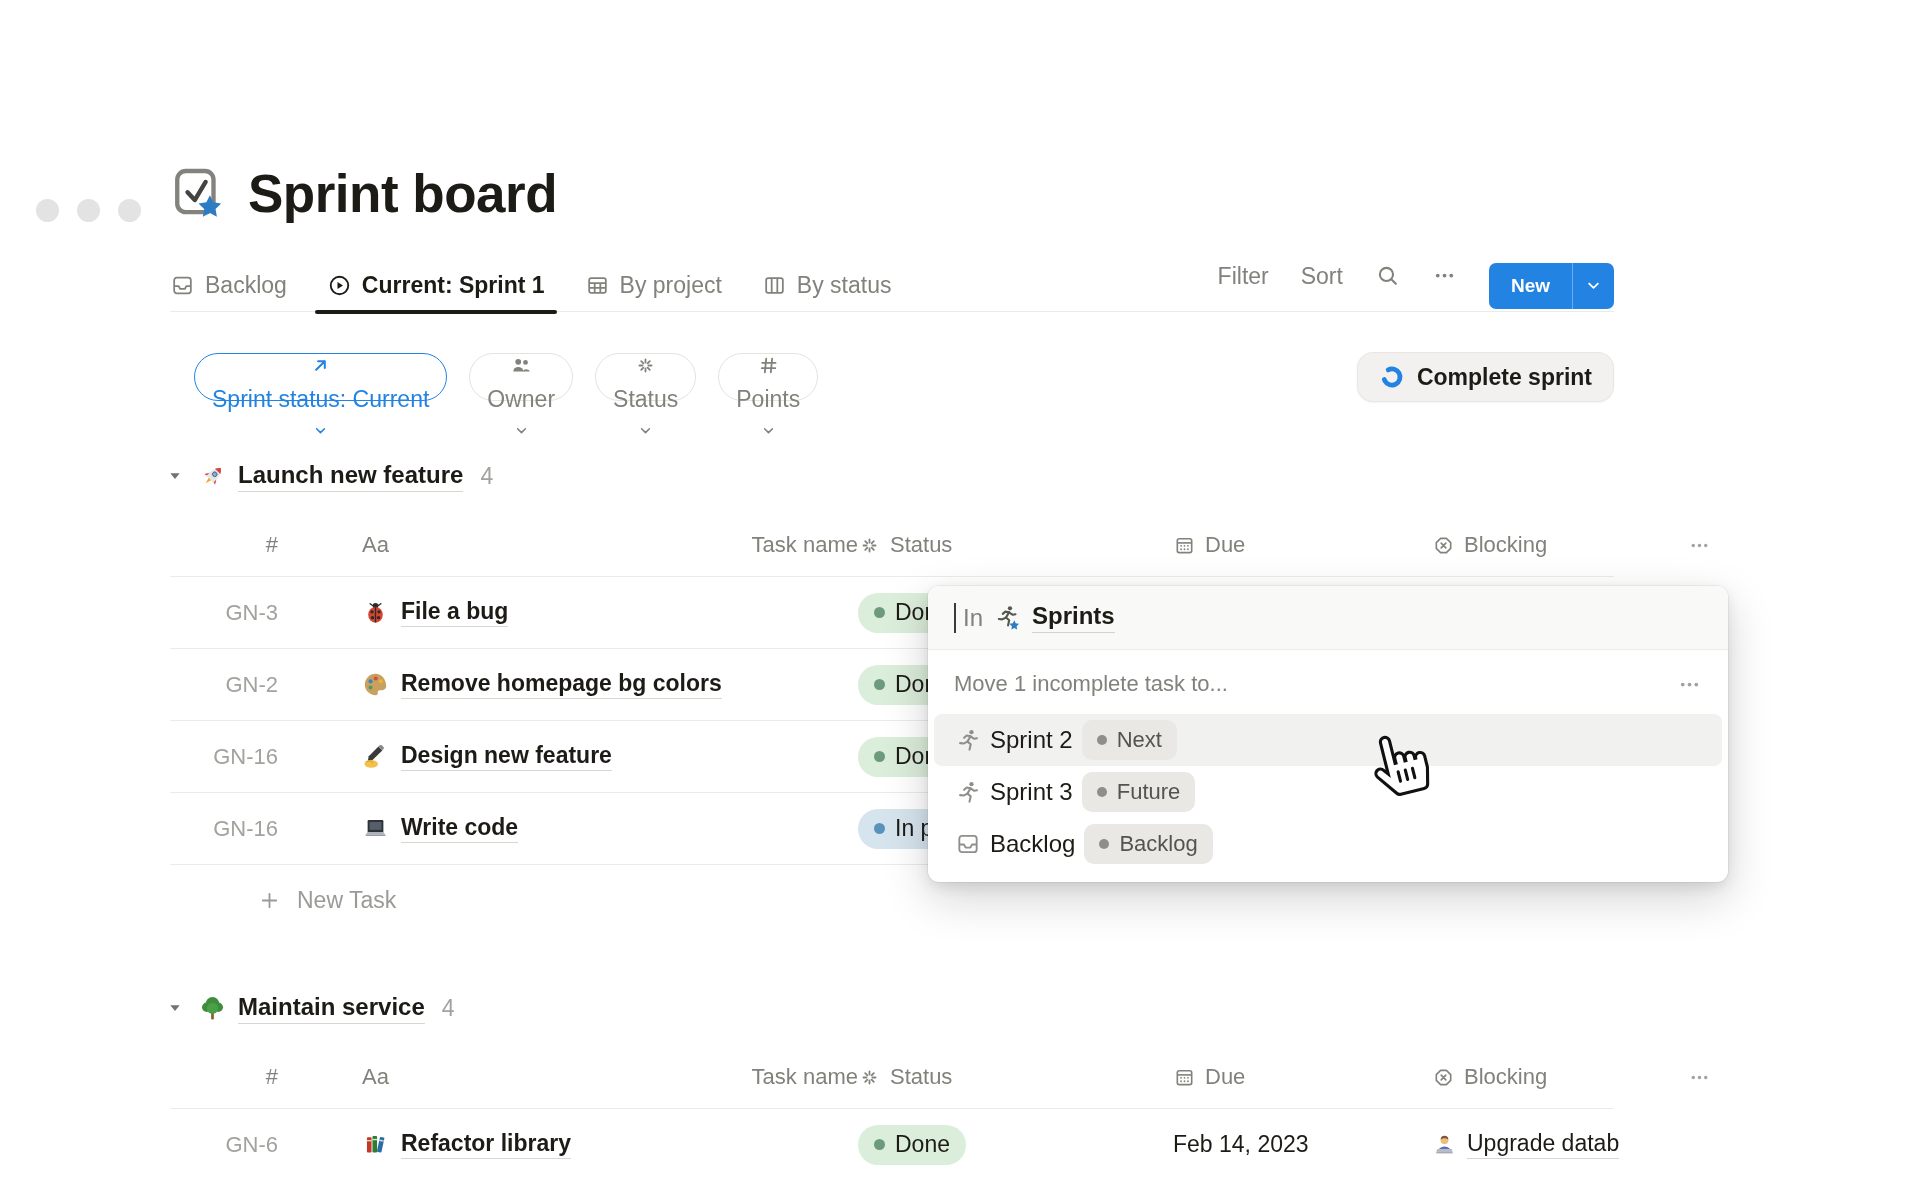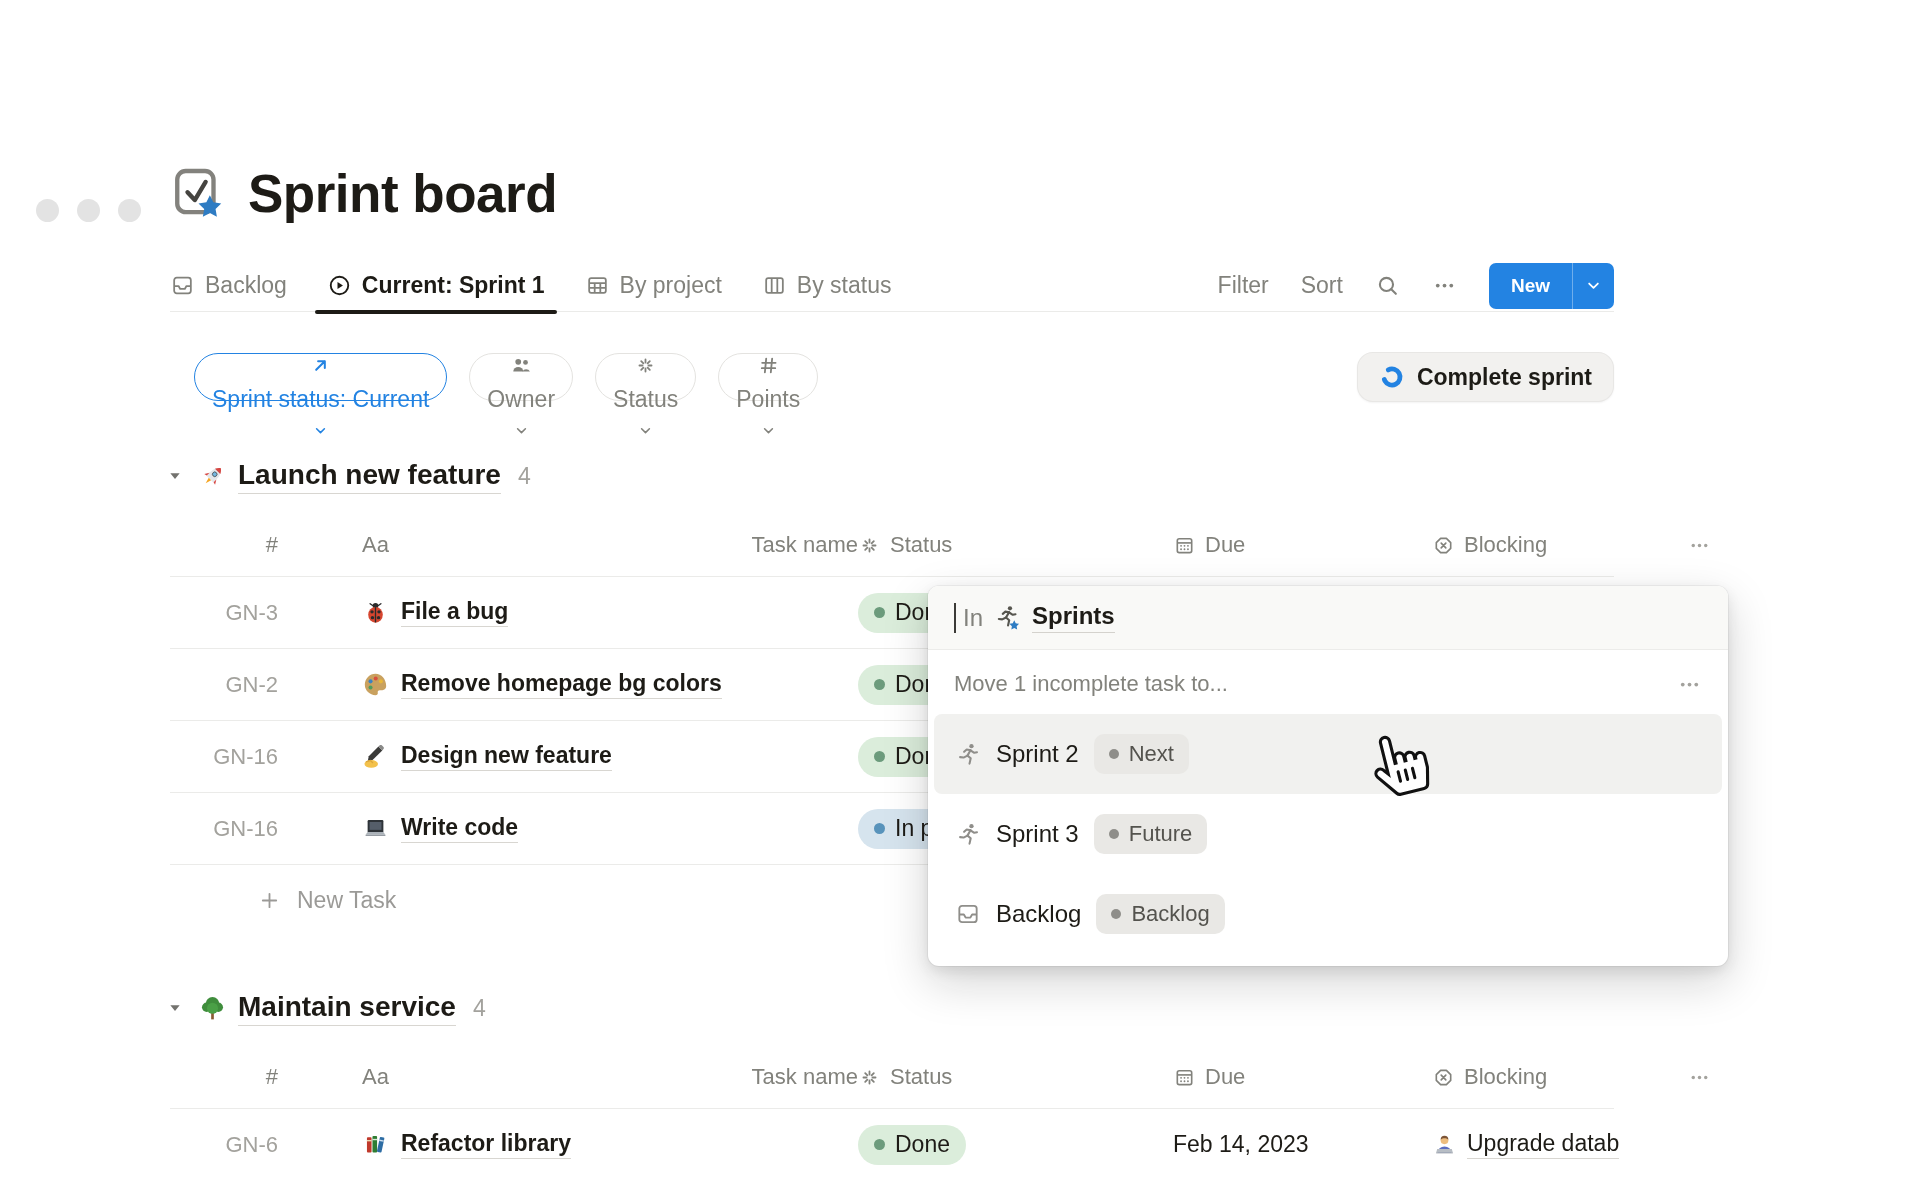--- a/index.html
+++ b/index.html
@@ -21,21 +21,21 @@
   
   .tabbar { margin-top:36px; height:52px; display:flex; justify-content:space-between;
     align-items:center; border-bottom:1px solid #ebebe9; }
   .tabs { display:flex; gap:40px; height:52px; }
   .tab { display:flex; align-items:center; gap:10px; color:#82827c; font-size:23px;
     position:relative; cursor:pointer; }
   .tab .ico svg { width:25px; height:25px; display:block; }
   .tab.active { color:#1d1b16; font-weight:bold; }
   .tab.active::after { content:""; position:absolute; left:-12px; right:-12px; bottom:-2px;
     height:4px; background:#1d1b16; border-radius:2px; }
-  .tab-actions { display:flex; align-items:center; gap:32px; color:#82827c; font-size:23px; }
+  .tab-actions { display:flex; gap:32px; color:#82827c; font-size:23px; }
   .tool-ico svg { width:25px; height:25px; display:block; color:#82827c; }
   .new-btn { display:flex; background:var(--accent,#2383e2); color:#fff; border-radius:7px;
     height:46px; overflow:hidden; }
   .new-main { padding:0 22px; display:flex; align-items:center; font-weight:bold; font-size:19px; }
   .new-split { width:42px; display:flex; align-items:center; justify-content:center;
     border-left:1px solid rgba(255,255,255,.35); }
   .new-split svg { width:19px; height:19px; color:#fff; }
 
   
   .filter-row { margin-top:40px; display:flex; align-items:center; justify-content:space-between;
@@ -52,21 +52,21 @@
     color:#1d1b16; font-family:inherit; cursor:pointer; }
   .complete-btn .ico svg { width:26px; height:26px; display:block; }
 
   
   #sections { margin-top:56px; }
   .section + .section { margin-top:54px; }
   .section-title { display:flex; align-items:center; height:36px; margin-left:-4px; }
   .toggle svg { width:18px; height:18px; color:#73726e; display:block; }
   .sec-emoji { margin-left:14px; }
   .sec-emoji svg { width:29px; height:29px; display:block; }
-  .sec-name { margin-left:11px; font-size:28px; font-weight:bold;
+  .sec-name { margin-left:11px; font-size:24px; font-weight:bold;
     border-bottom:1.6px solid #d8d6d1; padding-bottom:2px; }
   .sec-count { margin-left:17px; color:#a3a29d; font-size:23px; }
 
   .table { margin-top:20px; }
   .trow { display:grid; grid-template-columns:108px 580px 315px 259px 256px 40px;
     align-items:center; }
   .thead { height:62px; color:#82827c; font-size:22px; }
   .th { display:flex; align-items:center; gap:9px; }
   .th .ico svg { width:23px; height:23px; display:block; }
   .th-id { justify-content:flex-end; }
@@ -104,21 +104,21 @@
   .ph { color:#a09f9b; flex:1; }
   .scope { display:flex; align-items:center; gap:11px; }
   .scope-in { color:#82827c; }
   .scope .ico svg { width:27px; height:27px; display:block; }
   .scope-name { font-weight:bold; color:#1d1b16; border-bottom:1.6px solid #d4d2cd;
     padding-bottom:2px; }
   .popup-heading-row { height:58px; display:flex; align-items:center;
     justify-content:space-between; padding:10px 26px 0; color:#82827c; font-size:22px; }
   .popup-heading-row .ico svg { width:25px; height:25px; display:block; color:#a3a29d; }
   #popup-options { padding:6px 6px 12px; }
-  .option { height:80px; border-radius:8px; display:flex; align-items:center; gap:15px;
+  .option { height:52px; border-radius:8px; display:flex; align-items:center; gap:9px;
     padding:0 21px; font-size:24px; color:#1d1b16; cursor:pointer; }
   .option.hovered { background:#f1f1ef; }
   .option .ico svg { width:26px; height:26px; display:block; color:#8f8e8a; }
   .badge { display:inline-flex; align-items:center; gap:10px; height:40px; padding:0 15px;
     border-radius:10px; background:var(--badge-bg,#e9e8e5); color:#54534e; font-size:22px; }
   .badge .dot { width:10px; height:10px; border-radius:50%; background:var(--badge-dot,#8f8e8a); }
 
   .cursor { position:absolute; left:1370px; top:568px; width:60px; z-index:40;
     transform:rotate(-14deg); }
   .cursor svg { width:60px; height:66px; display:block; }

